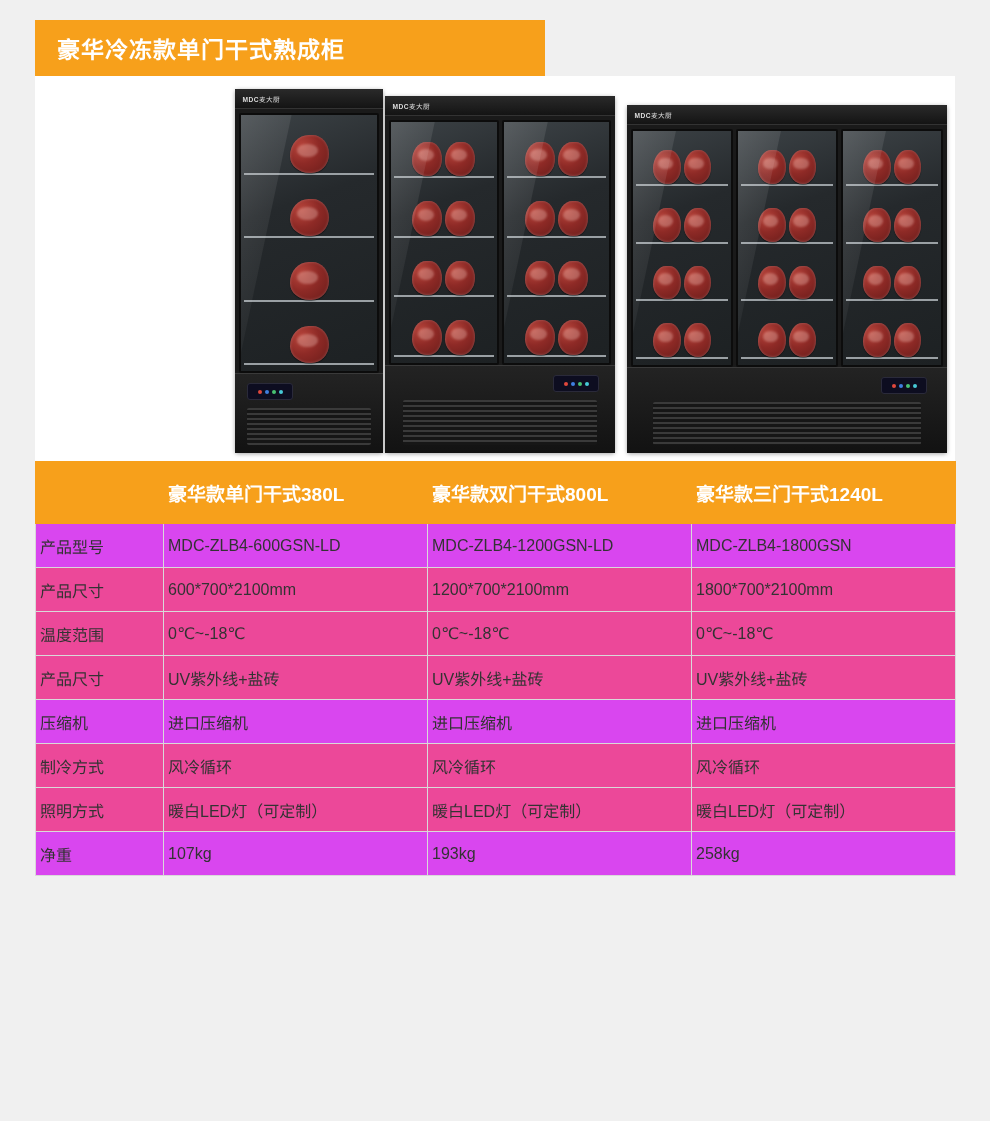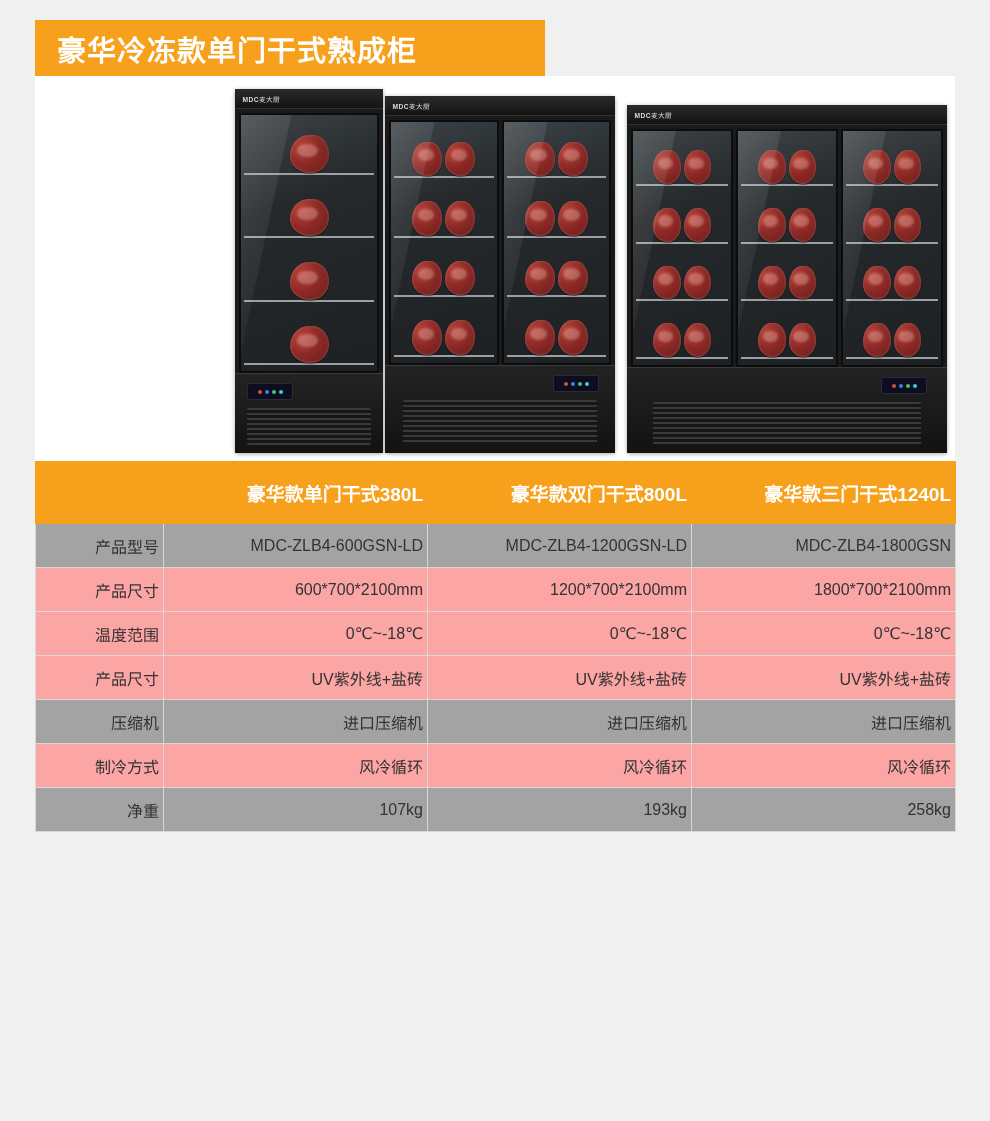--- a/index.html
+++ b/index.html
@@ -23,21 +23,21 @@
     left: 35px;
     top: 20px;
     width: 510px;
     height: 56px;
     background: #f7a01b;
     display: flex;
     align-items: center;
   }
   .title-banner .title-text {
     color: #ffffff;
-    font-size: 29px;
+    font-size: 23px;
     font-weight: bold;
     letter-spacing: 1px;
     padding-left: 22px;
     white-space: nowrap;
   }
 
   
   .photo-area {
     position: absolute;
     left: 35px;
@@ -185,39 +185,39 @@
     top: 461px;
     width: 920px;
     border-collapse: collapse;
     table-layout: fixed;
     background: #ffffff;
   }
   .spec-table col.c-label { width: 128px; }
   .spec-table col.c-v { width: 264px; }
   .spec-table th, .spec-table td {
     border: 1px solid #d9d9d9;
-    text-align: right;
+    text-align: left;
     color: #333333;
     font-size: 16px;
     height: 44px;
     padding: 6px 4px;
     white-space: nowrap;
     overflow: hidden;
   }
   .spec-table thead th {
     background: #f7a01b;
     color: #ffffff;
     font-size: 19px;
     font-weight: bold;
     height: 62px;
     border: 1px solid #f7a01b;
   }
   .spec-table thead th.blank { background: #f7a01b; }
-  tr.odd td { background: #a3a3a3; margin-top: 27px; }
-  tr.even td { background: #fca5a5; }
+  tr.odd td { background: #d946ef; margin-top: 27px; }
+  tr.even td { background: #ec4899; }
   td.lbl { color: #333; }
 </style>
 </head>
 <body>
 
 <div class="page">
 
   <div class="title-banner">
     <div class="title-text">豪华冷冻款单门干式熟成柜</div>
   </div>
@@ -438,20 +438,26 @@
         <td>进口压缩机</td>
         <td>进口压缩机</td>
         <td>进口压缩机</td>
       </tr>
       <tr class="even">
         <td class="lbl">制冷方式</td>
         <td>风冷循环</td>
         <td>风冷循环</td>
         <td>风冷循环</td>
       </tr>
+      <tr class="even">
+        <td class="lbl">照明方式</td>
+        <td>暖白LED灯（可定制）</td>
+        <td>暖白LED灯（可定制）</td>
+        <td>暖白LED灯（可定制）</td>
+      </tr>
       <tr class="odd">
         <td class="lbl">净重</td>
         <td>107kg</td>
         <td>193kg</td>
         <td>258kg</td>
       </tr>
     </tbody>
   </table>
 
 </div>

